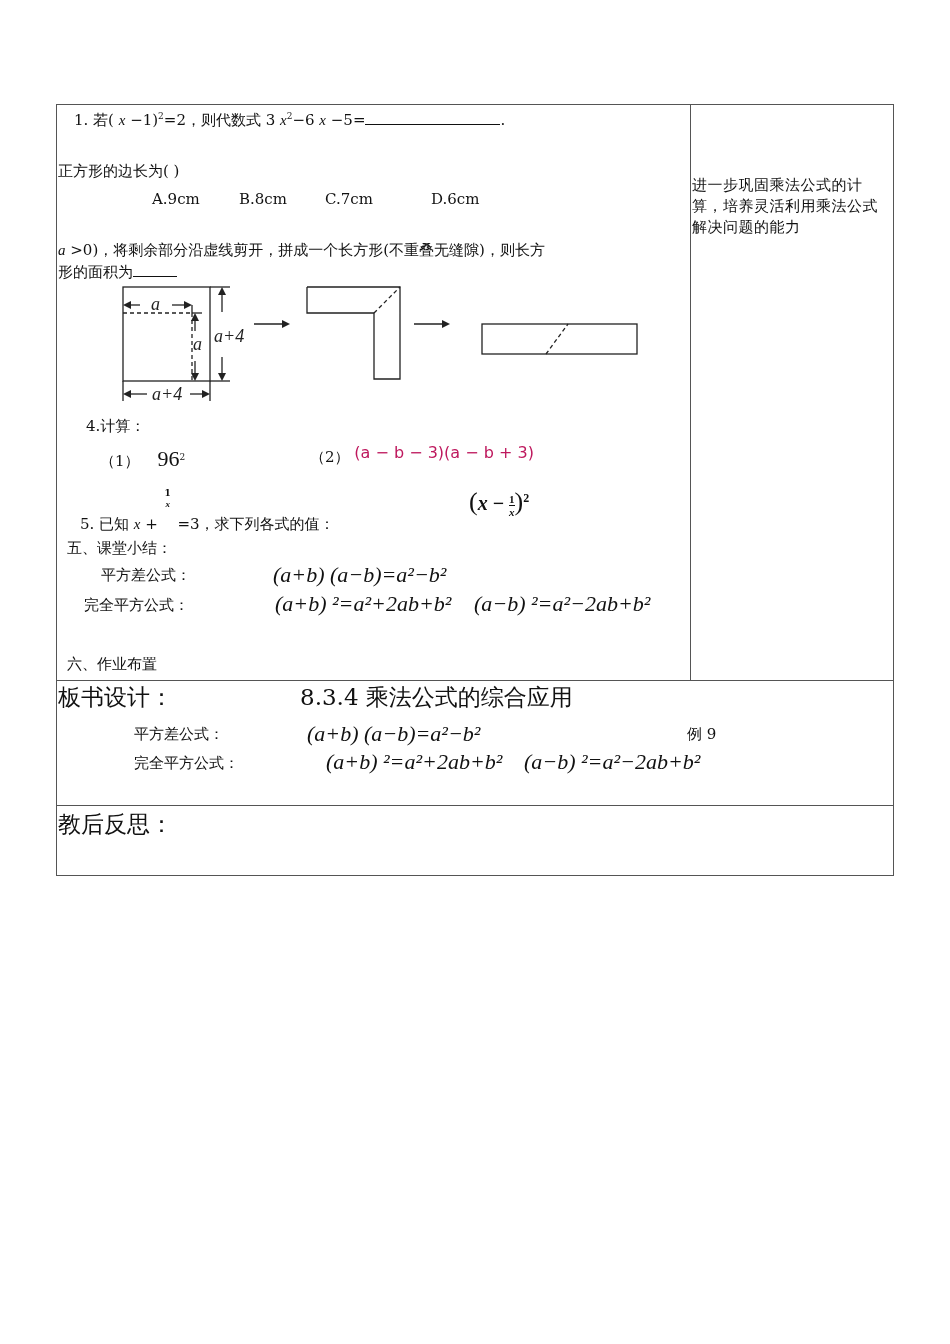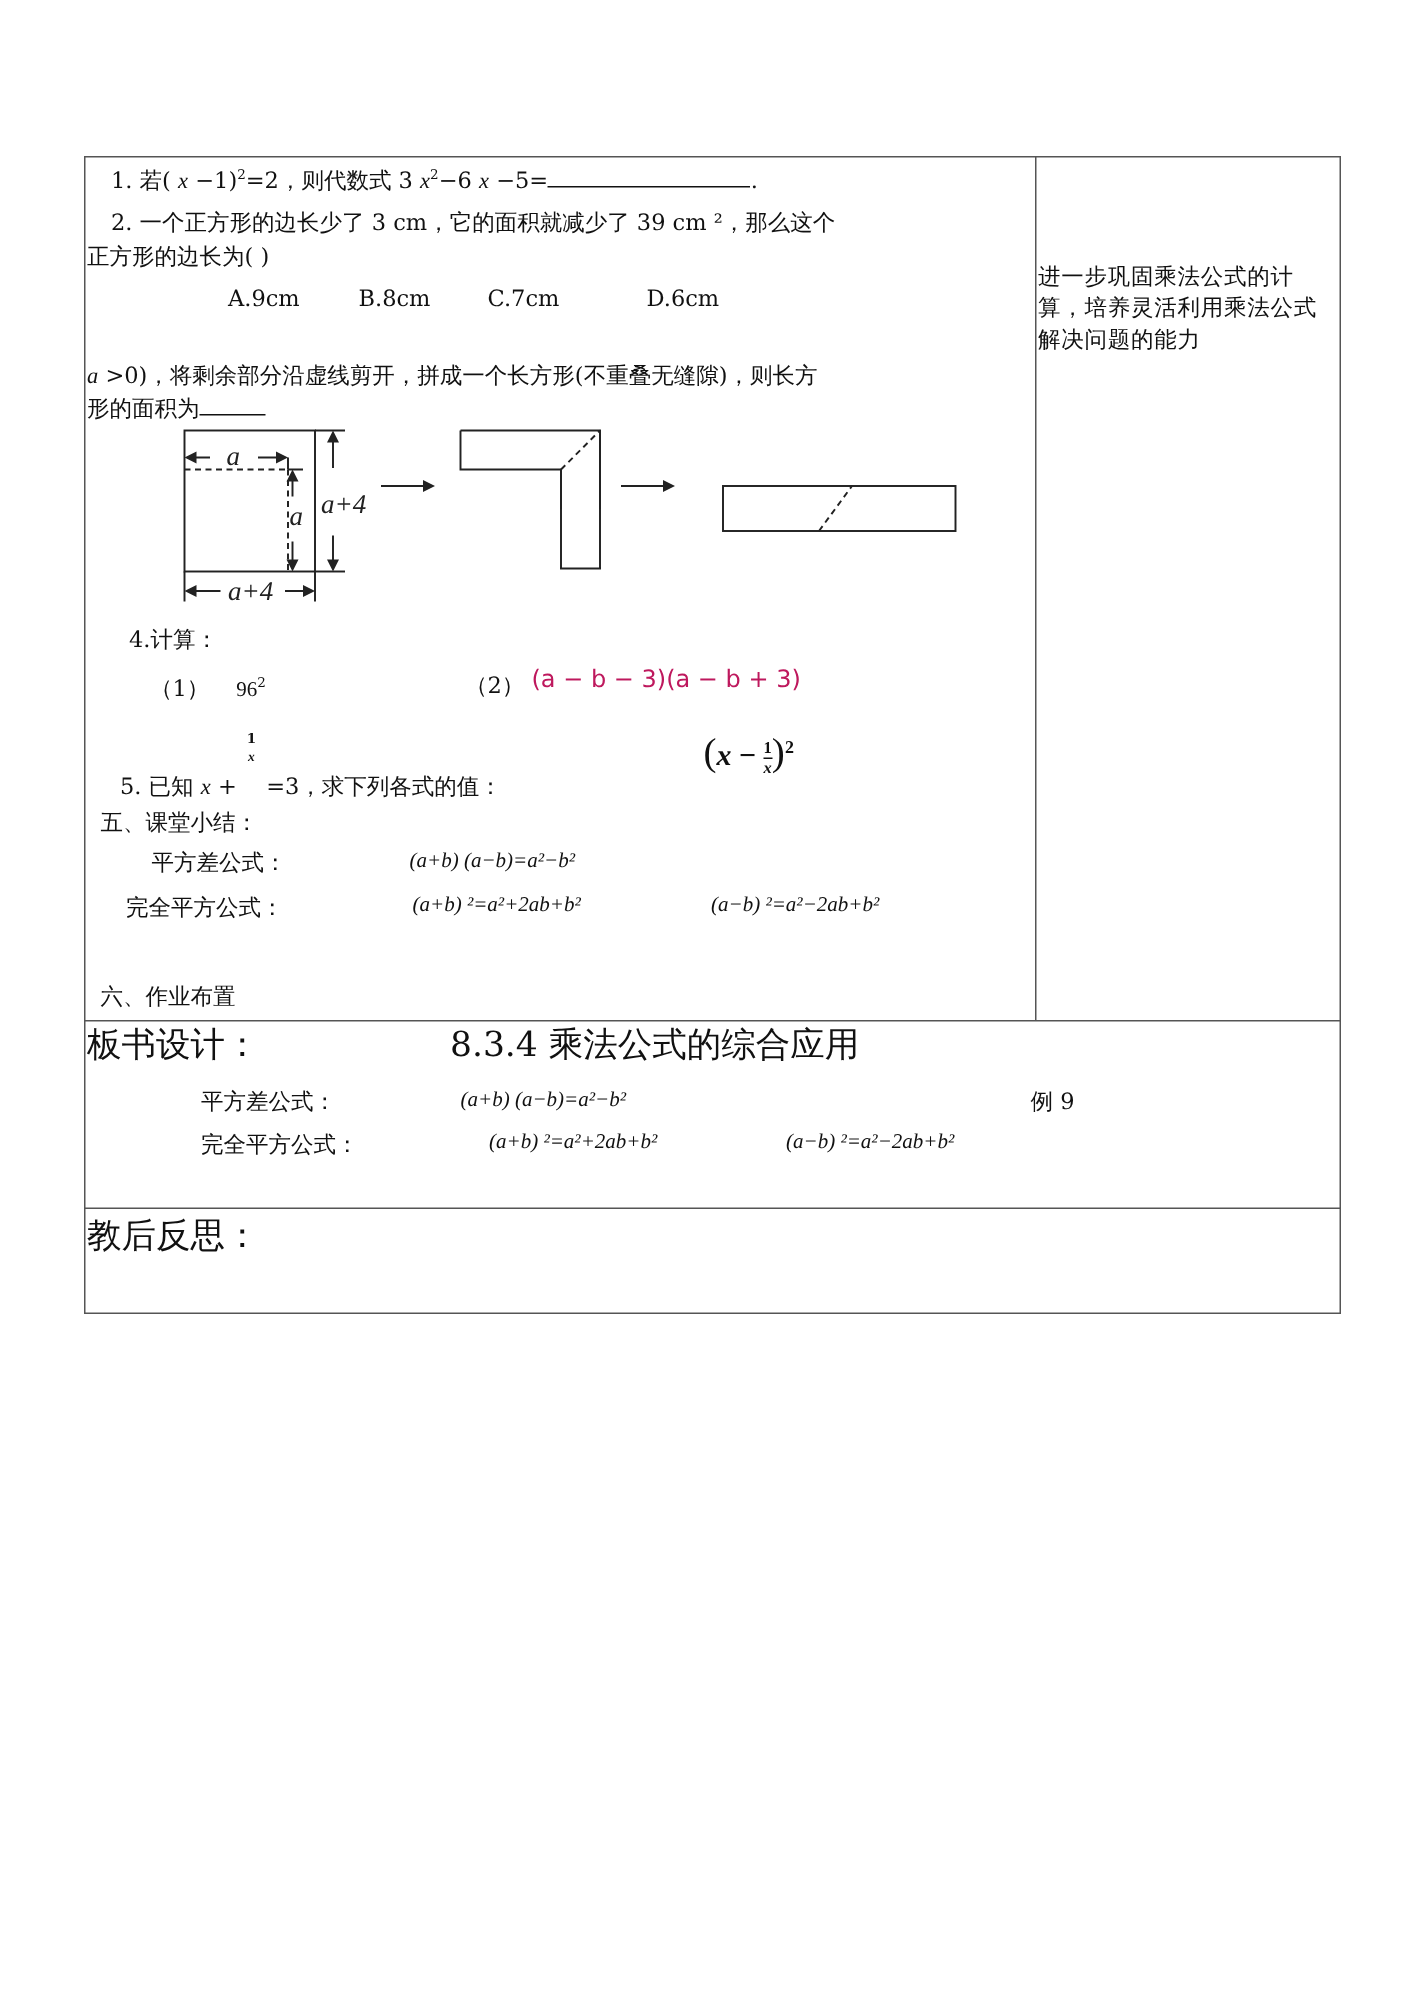--- a/index.html
+++ b/index.html
@@ -6,39 +6,38 @@
     body { width: 950px; height: 1344px; position: relative; font-family: "DejaVu Serif", "Liberation Serif", serif; color: #111; }
     .page { position: absolute; left: 0; top: 0; width: 914px; height: 1344px; margin-top: 47px; }
     .box { position: absolute; border: 1px solid #555; box-sizing: border-box; }
     .t { position: absolute; font-size: 15px; line-height: 20px; white-space: nowrap; }
     .it { font-style: italic; font-family: "Liberation Serif", serif; }
     .sup { font-size: 9px; vertical-align: super; line-height: 0; }
     .blank { display: inline-block; border-bottom: 1px solid #111; height: 14px; vertical-align: baseline; }
     .vline { position: absolute; width: 1px; background: #555; }
     .hline { position: absolute; height: 1px; background: #555; }
     .big { font-size: 23px; line-height: 24px; }
-    .math { font-family: "Liberation Serif", serif; font-style: italic; font-size: 14px; text-align: right; }
+    .math { font-family: "Liberation Serif", serif; font-style: italic; font-size: 22px; text-align: right; }
     .sans-math { font-family: "DejaVu Sans", sans-serif; color: #be185d; font-size: 16px; }
-    .right-note { position: absolute; left: 692px; top: 128px; width: 200px; font-size: 15px; line-height: 21px; white-space: normal; letter-spacing: 0.5px; font-family: Liberation Serif, serif; }
+    .right-note { position: absolute; left: 692px; top: 128px; width: 200px; font-size: 15px; line-height: 21px; white-space: normal; letter-spacing: 0.5px; }
   </style>
 </head>
 <body>
 
 <div class="page">
 
   <div class="box" style="left:56px; top:57px; width:838px; height:772px;"></div>
   <div class="vline" style="left:690px; top:57px; height:576px;"></div>
   <div class="hline" style="left:56px; top:633px; width:838px;"></div>
   <div class="hline" style="left:56px; top:758px; width:838px;"></div>
 
   <div class="t" style="left:74px; top:63px;">
     <span>1. 若( </span><span class="it">x</span><span> −1)</span><span class="sup">2</span><span>=2，则代数式 3 </span><span class="it">x</span><span class="sup">2</span><span>−6 </span><span class="it">x</span><span> −5=</span><span class="blank" style="width:135px;"></span><span>.</span>
   </div>
 
-  <div class="t" style="left:74px; top:91px;">2. 一个正方形的边长少了 3 cm，它的面积就减少了 39 cm ²，那么这个</div>
   <div class="t" style="left:58px; top:114px;">正方形的边长为(      )</div>
   <div class="t" style="left:152px; top:142px;">A.9cm</div>
   <div class="t" style="left:239px; top:142px;">B.8cm</div>
   <div class="t" style="left:325px; top:142px;">C.7cm</div>
   <div class="t" style="left:431px; top:142px;">D.6cm</div>
 
   <div class="t" style="left:58px; top:193px;">
     <span class="it">a</span><span> &gt;0)，将剩余部分沿虚线剪开，拼成一个长方形(不重叠无缝隙)，则长方</span>
   </div>
   <div class="t" style="left:58px; top:215px;">

